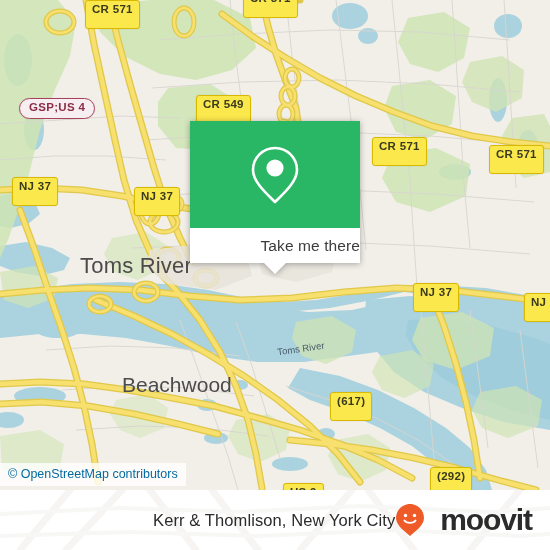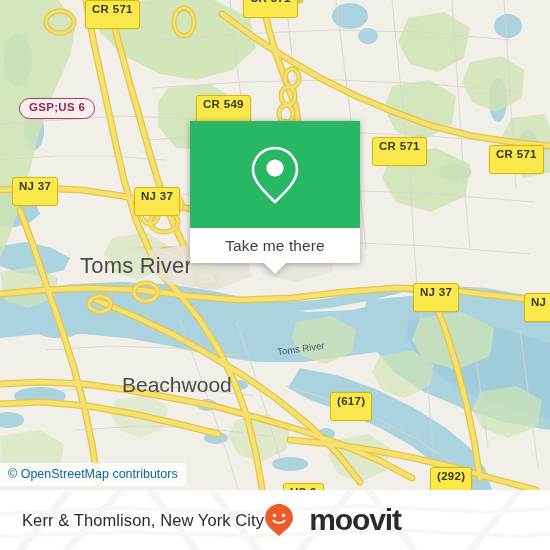--- a/index.html
+++ b/index.html
@@ -97,21 +97,21 @@
     background: #29b765;
     display: flex;
     align-items: center;
     justify-content: center;
   }
   #popup-foot {
     height: 35px;
     background: #ffffff;
     display: flex;
     align-items: center;
-    justify-content: center;
+    justify-content: flex-end;
     position: relative;
   }
   #popup-foot-label {
     font-size: 15.5px;
     color: #3c3c3c;
     letter-spacing: .1px;
   }
   #popup-tail {
     position: absolute;
     left: 50%;
@@ -124,21 +124,21 @@
   }
 
   
   #bottombar {
     position: absolute;
     left: 0; top: 490px;
     width: 550px; height: 60px;
     background: #ffffff;
     display: flex;
     align-items: center;
-    justify-content: flex-start;
+    justify-content: flex-end;
     padding: 0 18px 0 22px;
     overflow: hidden;
   }
   #bottombar-watermark {
     position: absolute;
     left: 0; top: 0;
     width: 550px; height: 60px;
     opacity: .30;
     pointer-events: none;
   }
@@ -342,21 +342,21 @@
       </g>
     </svg>
 
     <div class="map-label city-big" style="left:80px; top:253px;">Toms River</div>
     <div class="map-label city-mid" style="left:122px; top:373px;">Beachwood</div>
     <div class="map-label water-label" style="left:277px; top:343px; transform:rotate(-8deg);">Toms River</div>
 
     <div class="shield" style="left:85px; top:0px;">CR 571</div>
     <div class="shield" style="left:243px; top:-11px;">CR 571</div>
     <div class="shield" style="left:196px; top:95px;">CR 549</div>
-    <div class="shield red" style="left:19px; top:98px;">GSP;US 6</div>
+    <div class="shield red" style="left:19px; top:98px;">GSP;US 4</div>
     <div class="shield" style="left:12px; top:177px;">NJ 37</div>
     <div class="shield" style="left:134px; top:187px;">NJ 37</div>
     <div class="shield" style="left:372px; top:137px;">CR 571</div>
     <div class="shield" style="left:489px; top:145px;">CR 571</div>
     <div class="shield" style="left:413px; top:283px;">NJ 37</div>
     <div class="shield" style="left:524px; top:293px;">NJ 37</div>
     <div class="shield" style="left:330px; top:392px;">(617)</div>
     <div class="shield" style="left:430px; top:467px;">(292)</div>
     <div class="shield" style="left:283px; top:483px;">US 9</div>
 

